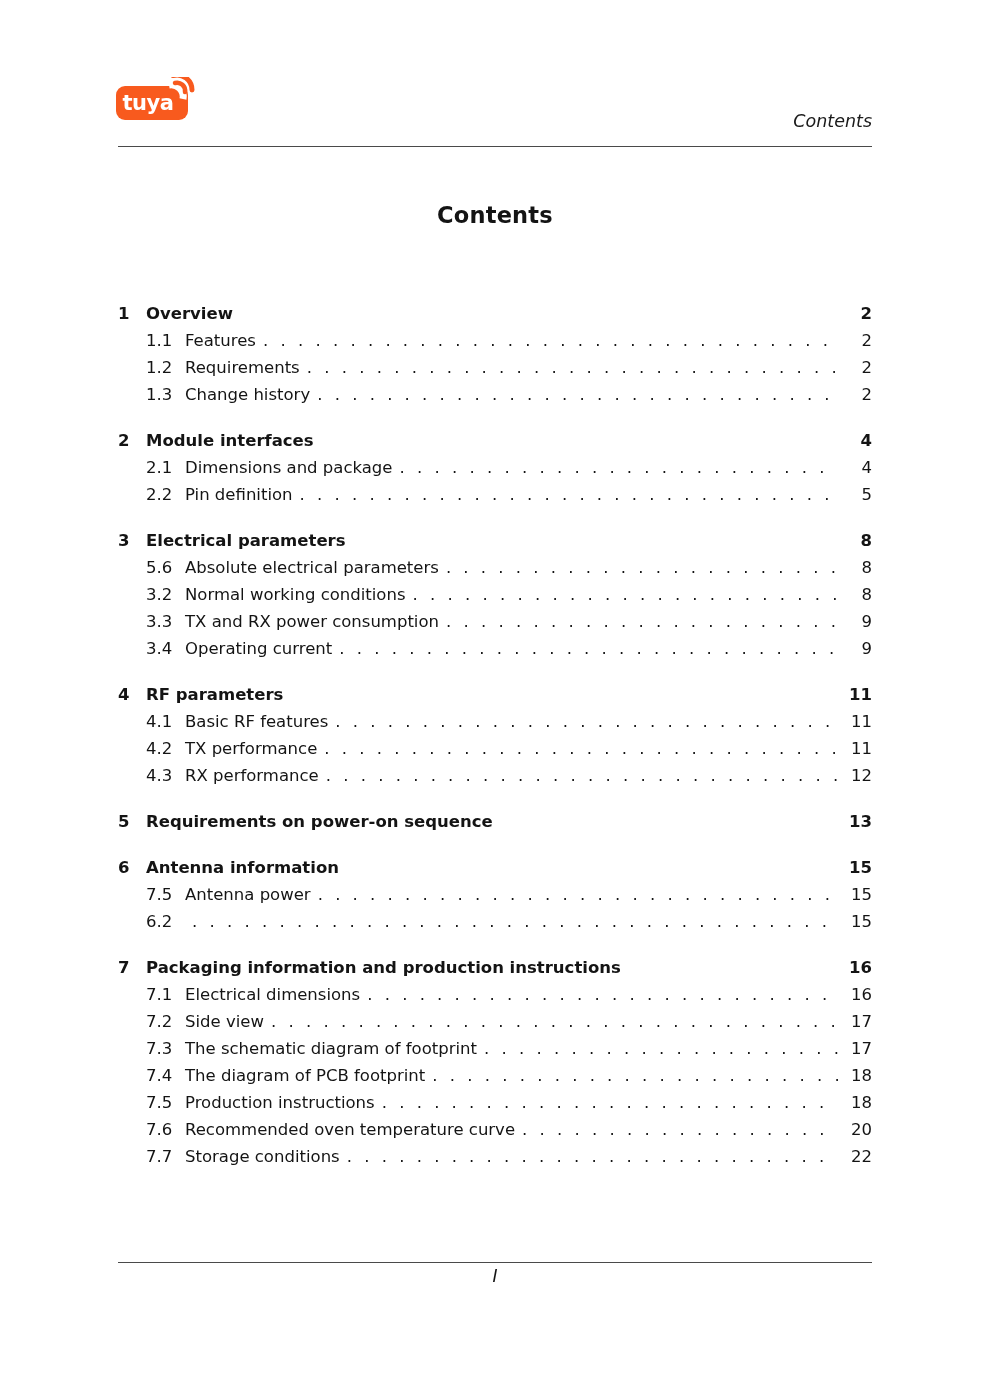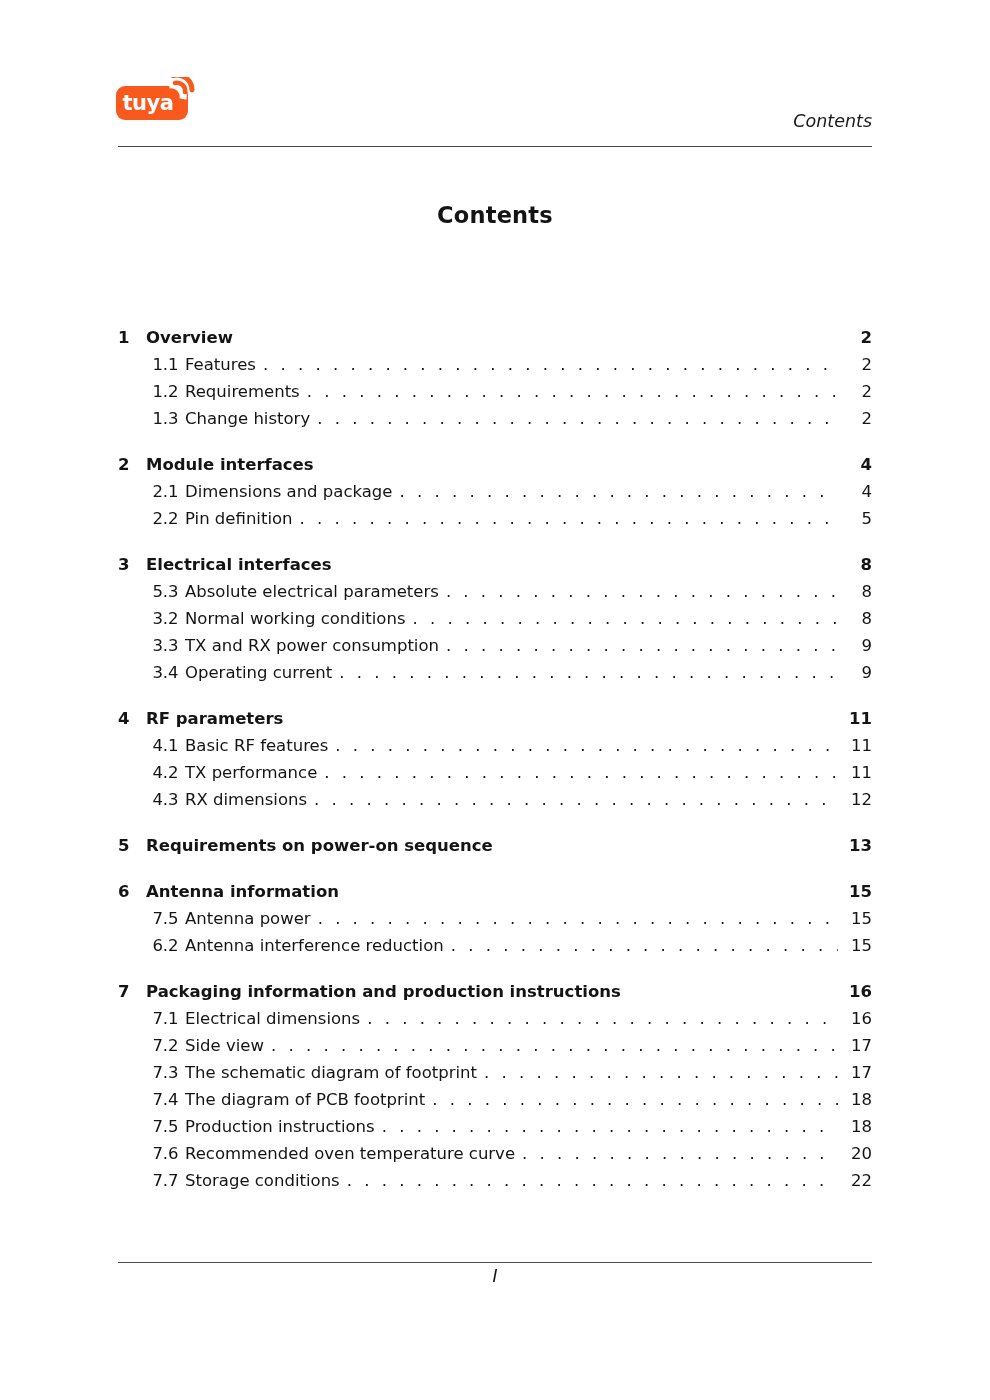--- a/index.html
+++ b/index.html
@@ -40,22 +40,22 @@
   
   .toc { position: absolute; left: 118px; top: 300px; width: 754px; }
   .row {
     display: flex; align-items: baseline;
     height: 27px; font-size: 16.5px; line-height: 27px;
   }
   .row.chapter { font-weight: bold; margin-top: 19px; }
   .row.chapter:first-child { margin-top: 0; }
   .ch-num { width: 28px; flex: none; }
   .en-indent { width: 28px; flex: none; }
-  .en-num { width: 39px; flex: none; text-align: center; }
-  .sec-title { white-space: nowrap; flex: none; margin-top: 24px; }
+  .en-num { width: 39px; flex: none; }
+  .sec-title { white-space: nowrap; flex: none; }
   .spacer { flex: 1; }
   .dots {
     flex: 1; overflow: hidden; white-space: nowrap;
     text-align: right; margin: 0 10px 0 7px;
     word-spacing: 7px; color: var(--text);
   }
   .dots::before {
     content: ". . . . . . . . . . . . . . . . . . . . . . . . . . . . . . . . . . . . . . . . . . . . . . . . . . . . . . . . . . . . . . . . . . . . . . . . . . . . . . . .";
   }
   .pg { flex: none; min-width: 24px; text-align: right; }
@@ -145,28 +145,28 @@
   <div class="row entry">
     <span class="en-indent"></span>
     <span class="en-num">2.2</span>
     <span class="sec-title">Pin definition</span>
     <span class="dots"></span>
     <span class="pg">5</span>
   </div>
 
   <div class="row chapter">
     <span class="ch-num">3</span>
-    <span class="sec-title">Electrical interfaces</span>
+    <span class="sec-title">Electrical parameters</span>
     <span class="spacer"></span>
     <span class="pg">8</span>
   </div>
 
   <div class="row entry">
     <span class="en-indent"></span>
-    <span class="en-num">5.3</span>
+    <span class="en-num">5.6</span>
     <span class="sec-title">Absolute electrical parameters</span>
     <span class="dots"></span>
     <span class="pg">8</span>
   </div>
 
   <div class="row entry">
     <span class="en-indent"></span>
     <span class="en-num">3.2</span>
     <span class="sec-title">Normal working conditions</span>
     <span class="dots"></span>
@@ -208,21 +208,21 @@
     <span class="en-indent"></span>
     <span class="en-num">4.2</span>
     <span class="sec-title">TX performance</span>
     <span class="dots"></span>
     <span class="pg">11</span>
   </div>
 
   <div class="row entry">
     <span class="en-indent"></span>
     <span class="en-num">4.3</span>
-    <span class="sec-title">RX dimensions</span>
+    <span class="sec-title">RX performance</span>
     <span class="dots"></span>
     <span class="pg">12</span>
   </div>
 
   <div class="row chapter">
     <span class="ch-num">5</span>
     <span class="sec-title">Requirements on power-on sequence</span>
     <span class="spacer"></span>
     <span class="pg">13</span>
   </div>
@@ -238,21 +238,20 @@
     <span class="en-indent"></span>
     <span class="en-num">7.5</span>
     <span class="sec-title">Antenna power</span>
     <span class="dots"></span>
     <span class="pg">15</span>
   </div>
 
   <div class="row entry">
     <span class="en-indent"></span>
     <span class="en-num">6.2</span>
-    <span class="sec-title">Antenna interference reduction</span>
     <span class="dots"></span>
     <span class="pg">15</span>
   </div>
 
   <div class="row chapter">
     <span class="ch-num">7</span>
     <span class="sec-title">Packaging information and production instructions</span>
     <span class="spacer"></span>
     <span class="pg">16</span>
   </div>

